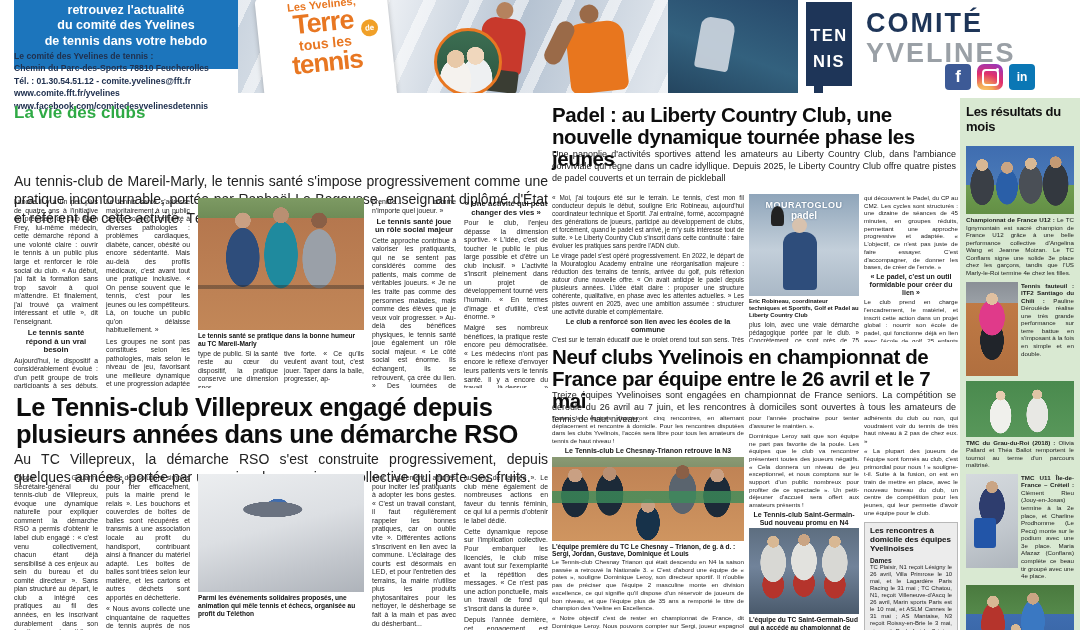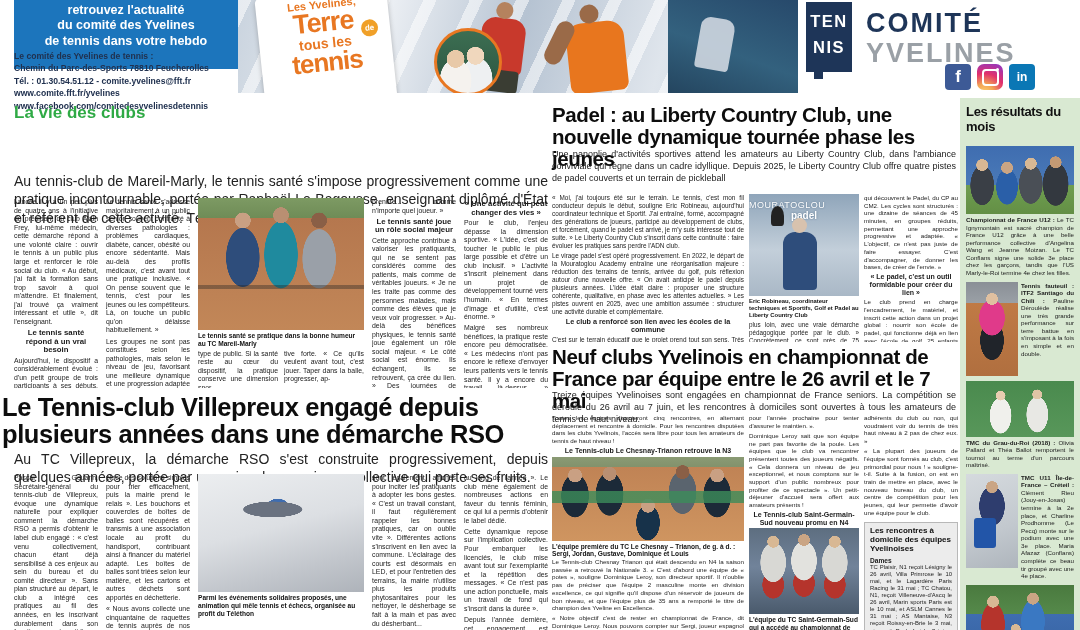--- a/index.html
+++ b/index.html
@@ -39,21 +39,21 @@
             border-radius:16px 16px 8px 8px;transform:rotate(-6deg);}
   .p-orange::before{content:"";position:absolute;left:16px;top:-18px;width:19px;height:19px;border-radius:50%;background:#9a6a48;}
   .p-orange::after{content:"";position:absolute;left:-16px;top:-6px;width:18px;height:46px;background:#9a6a48;
             border-radius:9px;transform:rotate(32deg);}
   .b-right{position:absolute;left:430px;top:0;width:130px;height:93px;
            background:linear-gradient(200deg,#27496b 0%,#33617e 55%,#24455f 100%);}
   .b-right::before{content:"";position:absolute;left:30px;top:18px;width:34px;height:52px;background:#d8dee6;
            border-radius:10px 10px 4px 4px;transform:rotate(10deg);opacity:.85;}
   
   .tennis-box{position:absolute;left:806px;top:2px;width:46px;height:64px;background:#1e3558;color:#fff;
-              font-weight:bold;font-size:16.5px;letter-spacing:1.5px;text-align:center;line-height:1.6;padding-top:6px;}
+              font-weight:bold;font-size:16.5px;letter-spacing:1.5px;text-align:center;line-height:1.6;padding-top:20px;}
   .tennis-box::after{content:"";position:absolute;left:8px;bottom:-7px;width:9px;height:7px;background:#1e3558;}
   .logo-comite{position:absolute;left:866px;top:8px;font-size:27px;font-weight:bold;color:#1e3558;letter-spacing:2px;}
   .logo-yvelines{position:absolute;left:866px;top:38px;font-size:27px;font-weight:bold;color:#9aa0a6;letter-spacing:2px;}
   .social{position:absolute;left:945px;top:64px;display:flex;gap:6px;}
   .soc{width:26px;height:26px;border-radius:4px;position:relative;color:#fff;font-weight:bold;
        display:flex;align-items:center;justify-content:center;}
   .fb{background:#3d5a96;font-size:17px;}
   .ig{background:radial-gradient(circle at 28% 115%,#ffd776 0%,#f2a454 28%,#e1306c 58%,#9b36b7 90%);border-radius:7px;}
   .ig::before{content:"";width:13px;height:13px;border:2px solid #fff;border-radius:4px;}
   .ig::after{content:"";position:absolute;right:4px;top:4px;width:3px;height:3px;border-radius:50%;background:#fff;}
@@ -82,21 +82,21 @@
   .minirow{display:flex;gap:6px;margin-top:2px;}
   .minirow .mcol{width:80px;overflow:hidden;text-align:justify;font-size:6.9px;line-height:1.24;}
   
   .photo-villepreux{width:166px;height:118px;
     background:
       radial-gradient(30px 8px at 45% 30%,#6a7280 97%,transparent),
       radial-gradient(10px 6px at 48% 26%,#3f6db0 97%,transparent),
       linear-gradient(165deg,#eceef0 0%,#dcdfe3 45%,#c2c6cc 75%,#aeb3ba 100%);}
   
   .photo-mourato{width:110px;height:102px;background:linear-gradient(180deg,#8fa5ba 0%,#c3cfda 55%,#a9b8c6 100%);}
-  .brand1{position:absolute;left:0;right:0;top:6px;font-size:9px;font-weight:normal;
+  .brand1{position:absolute;left:0;right:0;top:6px;text-align:center;font-size:9px;font-weight:bold;
           color:#fff;letter-spacing:.5px;text-shadow:0 0 2px #55708a;}
   .brand2{position:absolute;left:0;right:0;top:16px;text-align:center;font-size:10px;font-weight:bold;color:#fff;
           text-shadow:0 0 2px #55708a;}
   .padel-man{position:absolute;left:34px;top:38px;width:34px;height:58px;background:#2e4d7b;border-radius:12px 12px 4px 4px;}
   .padel-man::before{content:"";position:absolute;left:9px;top:-14px;width:15px;height:15px;border-radius:50%;background:#d8c2ae;}
   .padel-man::after{content:"";position:absolute;left:-12px;top:-26px;width:13px;height:20px;background:#222;border-radius:50% 50% 20% 20%;}
   
   .photo-chesnay{width:100%;height:84px;margin-top:1px;
     background:
       linear-gradient(transparent 40%,rgba(60,140,90,.8) 40%,rgba(60,140,90,.8) 55%,transparent 55%),
@@ -245,21 +245,21 @@
         <div class="sub">Le tennis santé joue un rôle social majeur</div>
         <div class="para">Cette approche contribue à valoriser les pratiquants, qui ne se sentent pas considérés comme des patients, mais comme de véritables joueurs. « Je ne les traite pas comme des personnes malades, mais comme des élèves que je veux voir progresser. » Au-delà des bénéfices physiques, le tennis santé joue également un rôle social majeur. « Le côté social est énorme. Ils échangent, ils se retrouvent, ça crée du lien. » Des journées de sensibilisation, organisées en partenariat avec l'hôpital de Saint-Germain-en-Laye, permettent régulièrement d'accueillir de nouveaux pratiquants et de faire découvrir l'activité.</div>
       </div>
     <div class="col" style="width:84px;">
         <div class="sub">« Une activité qui peut changer des vies »</div>
         <div class="para">Pour le club, l'enjeu dépasse la dimension sportive. « L'idée, c'est de toucher le public le plus large possible et d'être un club inclusif. » L'activité s'inscrit pleinement dans un projet de développement tourné vers l'humain. « En termes d'image et d'utilité, c'est énorme. »</div>
         <div class="para">Malgré ses nombreux bénéfices, la pratique reste encore peu démocratisée. « Les médecins n'ont pas encore le réflexe d'envoyer leurs patients vers le tennis santé. Il y a encore du travail là-dessus. » Aujourd'hui, une chose est sûre : le tennis santé n'est plus une simple alternative, mais bien une pratique d'avenir. « C'est une activité qui fait du bien et qui peut vraiment changer des vies. »</div>
       </div>
   </div>
 
-  <div class="hl" style="left:2px;top:394px;width:536px;font-size:25.5px;line-height:1.06;">Le Tennis-club Villepreux engagé depuis plusieurs années dans une démarche RSO</div>
+  <div class="hl" style="left:16px;top:394px;width:536px;font-size:25.5px;line-height:1.06;">Le Tennis-club Villepreux engagé depuis plusieurs années dans une démarche RSO</div>
   <div class="sf" style="left:14px;top:450px;width:534px;">Au TC Villepreux, la démarche RSO s'est construite progressivement, depuis quelques années, portée par une prise de conscience collective qui porte ses fruits.</div>
   <div class="cols" style="left:14px;top:474px;width:536px;height:156px;gap:8px;">
     <div class="col" style="width:84px;">
         <div class="para">Pascal Gouarin, Secrétaire-général du tennis-club de Villepreux, évoque une dynamique naturelle pour expliquer comment la démarche RSO a permis d'obtenir le label club engagé : « c'est venu collectivement, chacun étant déjà sensibilisé à ces enjeux au sein du bureau et du comité directeur ». Sans plan structuré au départ, le club a intégré ces pratiques au fil des années, en les inscrivant durablement dans son fonctionnement quotidien.</div>
       </div>
     <div class="col" style="width:84px;">
         <div class="para">place des solutions simples pour trier efficacement, puis la mairie prend le relais ». Les bouchons et couvercles de boîtes de balles sont récupérés et transmis à une association locale au profit du handisport, contribuant ainsi à financer du matériel adapté. Les boîtes de balles sont triées selon leur matière, et les cartons et autres déchets sont apportés en déchetterie.</div>
         <div class="para">« Nous avons collecté une cinquantaine de raquettes de tennis auprès de nos adhérents pour une association qui les a envoyées à Brazzaville au Gabon pour un club de tennis, on a reçu une belle photo avec tous ces élèves tenant en mains une raquette. »</div>
       </div>
     <div style="width:166px;flex:none;">

